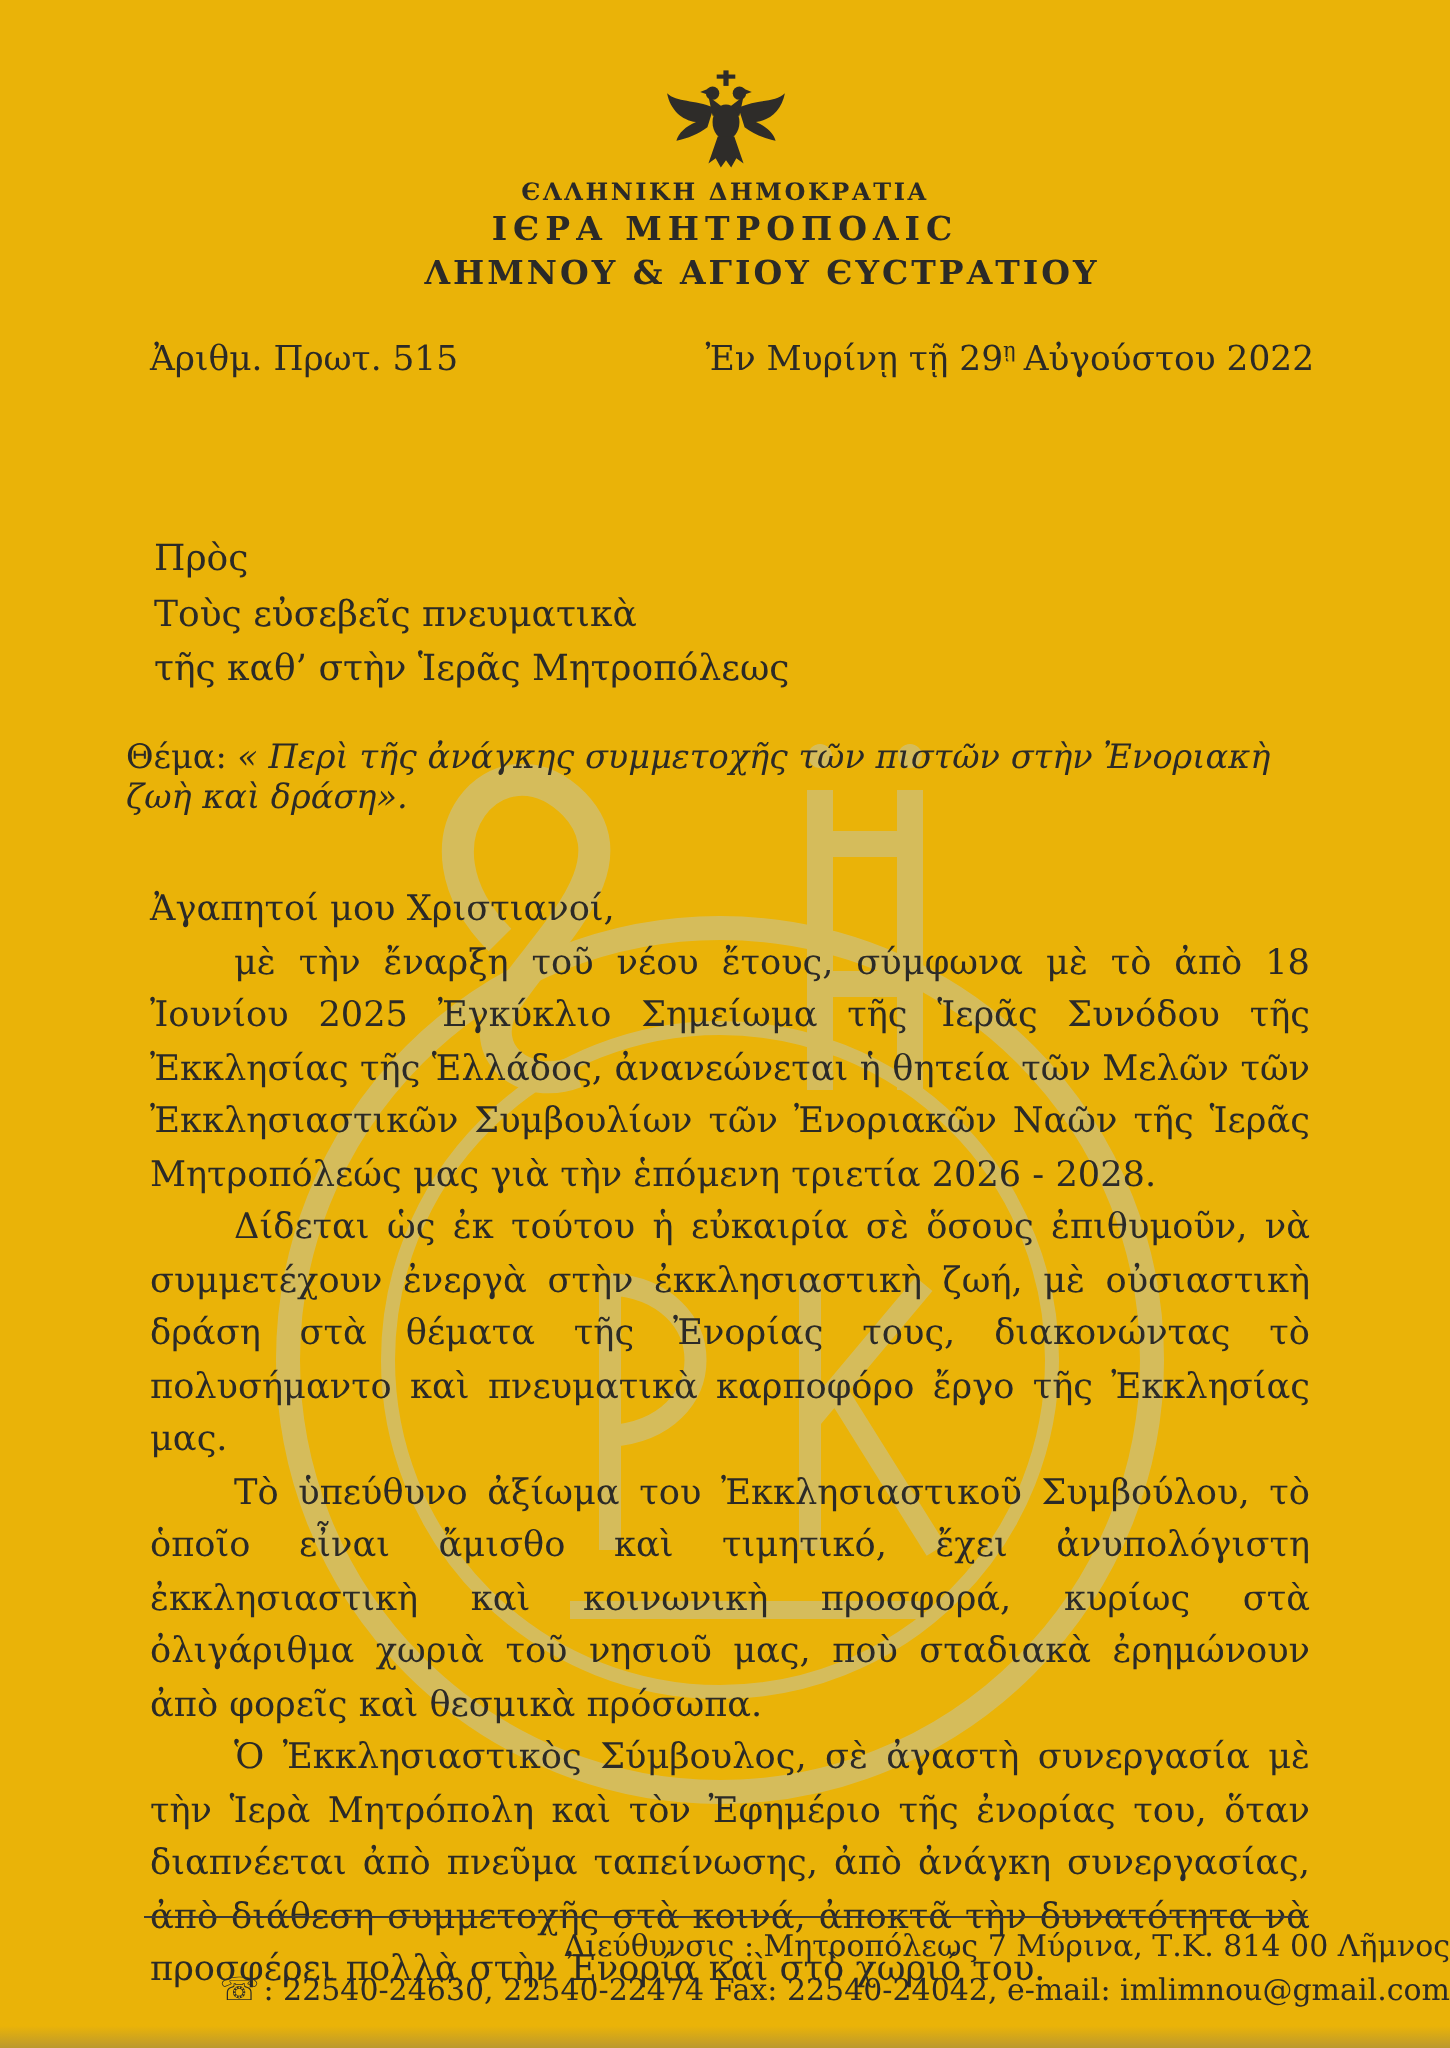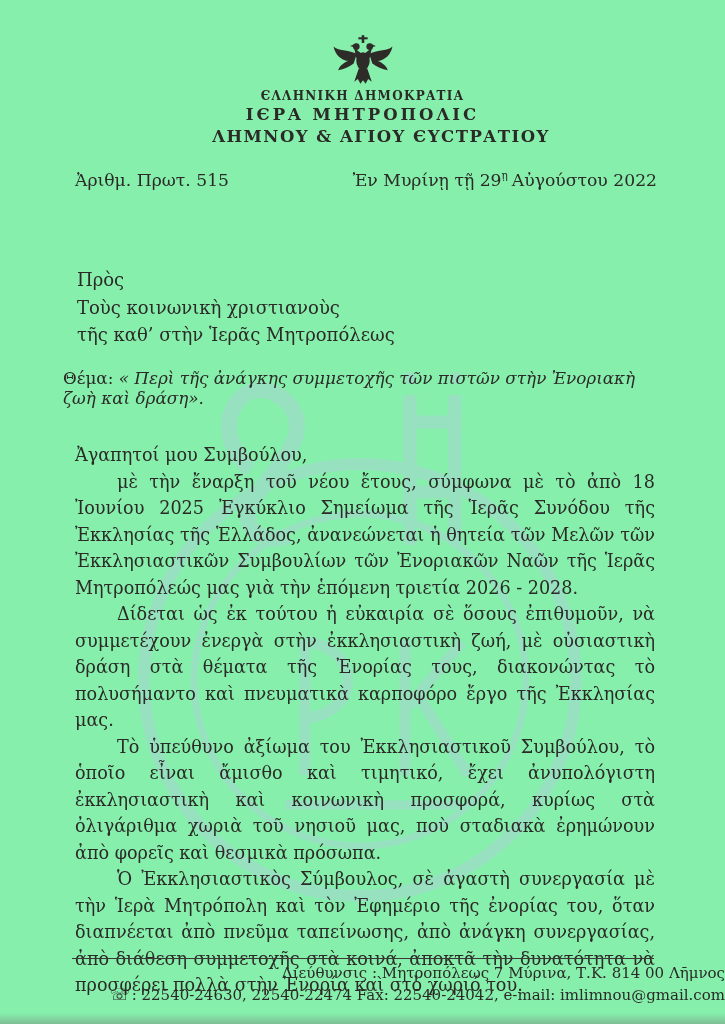--- a/index.html
+++ b/index.html
@@ -1,20 +1,20 @@
 <!DOCTYPE html>
 <html><head>
 <meta charset="utf-8">
 <style>
   html,body{margin:0;padding:0;background:#e8e8e6;}
   .page{
     position:relative;
     width:725px;height:1024px;
     margin:0 auto;
-    background:#86efac;
+    background:#eab308;
     font-family:"DejaVu Serif", serif;
     color:#2b2a27;
     overflow:hidden;
   }
   .layer{position:absolute;z-index:1;}
   
   .watermark{position:absolute;left:100px;top:350px;z-index:0;opacity:.38;}
   
   .letterhead{left:0;right:0;top:34px;text-align:center;font-weight:bold;}
   .letterhead .eagle{display:block;margin:0 auto;}
@@ -86,31 +86,31 @@
 
   <div class="layer refrow">
     <span>Ἀριθμ. Πρωτ. 515</span>
     <span>
       <span>Ἐν Μυρίνῃ τῇ 29</span><sup>ῃ</sup><span class="date-suffix">Αὐγούστου 2022</span>
     </span>
   </div>
 
   <div class="layer recipient">
     <div>Πρὸς</div>
-    <div>Τοὺς κοινωνικὴ χριστιανοὺς</div>
+    <div>Τοὺς εὐσεβεῖς πνευματικὰ</div>
     <div>τῆς καθ’ στὴν Ἱερᾶς Μητροπόλεως</div>
   </div>
 
 
   <div class="layer theme">
     <span>Θέμα:</span><span class="it"> « Περὶ τῆς ἀνάγκης συμμετοχῆς τῶν πιστῶν στὴν Ἐνοριακὴ ζωὴ καὶ δράση».</span>
   </div>
 
   <div class="layer letter-body">
-    <p class="salutation">Ἀγαπητοί μου Συμβούλου,</p>
+    <p class="salutation">Ἀγαπητοί μου Χριστιανοί,</p>
     <p>μὲ τὴν ἔναρξη τοῦ νέου ἔτους, σύμφωνα μὲ τὸ ἀπὸ 18 Ἰουνίου 2025 Ἐγκύκλιο Σημείωμα τῆς Ἱερᾶς Συνόδου τῆς Ἐκκλησίας τῆς Ἑλλάδος, ἀνανεώνεται ἡ θητεία τῶν Μελῶν τῶν Ἐκκλησιαστικῶν Συμβουλίων τῶν Ἐνοριακῶν Ναῶν τῆς Ἱερᾶς Μητροπόλεώς μας γιὰ τὴν ἑπόμενη τριετία 2026 - 2028.</p>
     <p>Δίδεται ὡς ἐκ τούτου ἡ εὐκαιρία σὲ ὅσους ἐπιθυμοῦν, νὰ συμμετέχουν ἐνεργὰ στὴν ἐκκλησιαστικὴ ζωή, μὲ οὐσιαστικὴ δράση στὰ θέματα τῆς Ἐνορίας τους, διακονώντας τὸ πολυσήμαντο καὶ πνευματικὰ καρποφόρο ἔργο τῆς Ἐκκλησίας μας.</p>
     <p>Τὸ ὑπεύθυνο ἀξίωμα του Ἐκκλησιαστικοῦ Συμβούλου, τὸ ὁποῖο εἶναι ἄμισθο καὶ τιμητικό, ἔχει ἀνυπολόγιστη ἐκκλησιαστικὴ καὶ κοινωνικὴ προσφορά, κυρίως στὰ ὀλιγάριθμα χωριὰ τοῦ νησιοῦ μας, ποὺ σταδιακὰ ἐρημώνουν ἀπὸ φορεῖς καὶ θεσμικὰ πρόσωπα.</p>
     <p>Ὁ Ἐκκλησιαστικὸς Σύμβουλος, σὲ ἀγαστὴ συνεργασία μὲ τὴν Ἱερὰ Μητρόπολη καὶ τὸν Ἐφημέριο τῆς ἐνορίας του, ὅταν διαπνέεται ἀπὸ πνεῦμα ταπείνωσης, ἀπὸ ἀνάγκη συνεργασίας, ἀπὸ διάθεση συμμετοχῆς στὰ κοινά, ἀποκτᾶ τὴν δυνατότητα νὰ προσφέρει πολλὰ στὴν Ἐνορία καὶ στὸ χωριό του.</p>
   </div>
 
   <footer class="layer letter-footer">
     <div class="footer-rule"></div>
     <div>Διεύθυνσις : Μητροπόλεως 7 Μύρινα, Τ.Κ. 814 00 Λῆμνος</div>
     <div>

